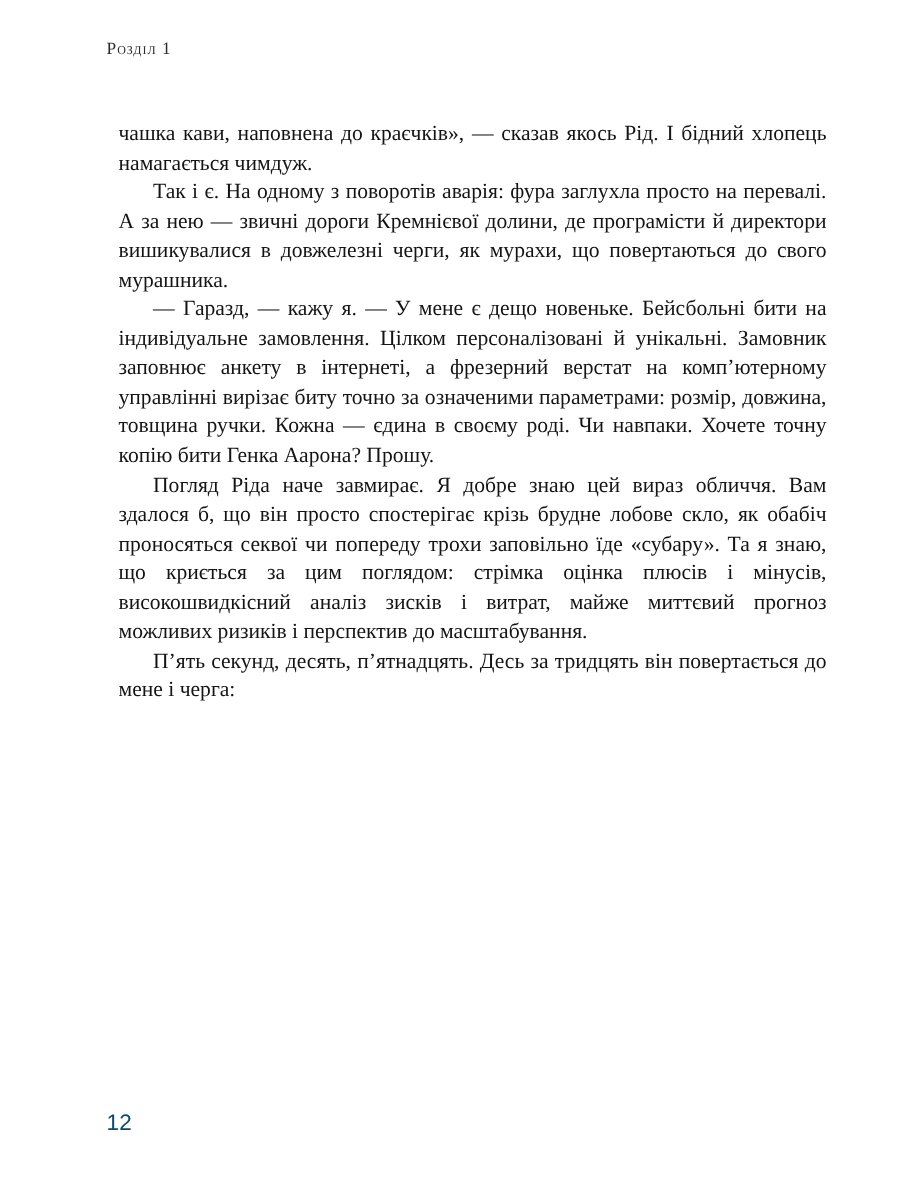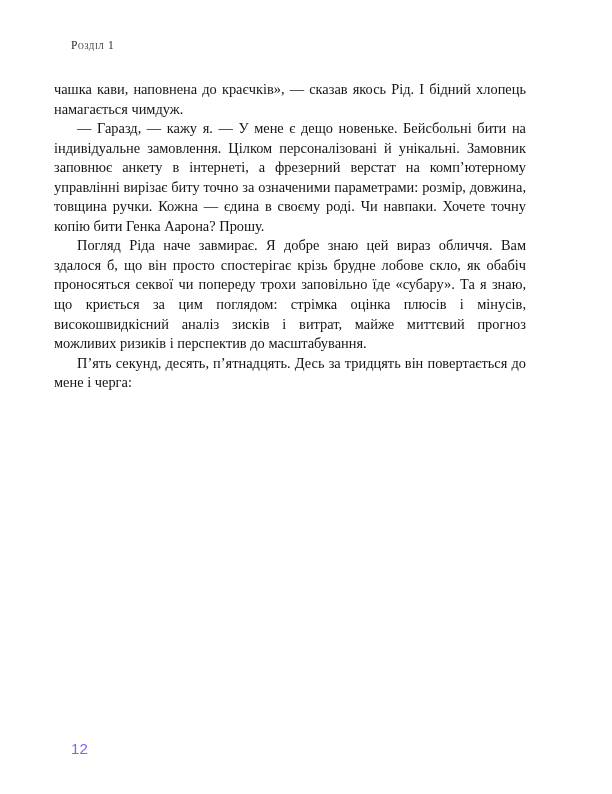--- a/index.html
+++ b/index.html
@@ -22,35 +22,35 @@
     position: absolute;
     inset: 0;
     width: 612px;
     height: 794px;
   }
 
   
   .running-header {
     position: absolute;
     left: 71px;
-    top: 38px;
+    top: 26px;
     width: 471px;
     font-family: "Liberation Serif", "DejaVu Serif", serif;
     font-size: 11.5px;
     line-height: 14px;
     letter-spacing: 0.7px;
     color: #2b2b2b;
     font-variant: small-caps;
     white-space: nowrap;
   }
 
   
   .textblock {
     position: absolute;
-    left: 54px;
+    left: 79px;
     top: 80px;
     width: 472px;
   }
 
   .textblock p {
     margin: 0;
     text-align: justify;
     text-justify: inter-word;
     text-indent: 23px;
     font-size: 14.4px;
@@ -67,33 +67,34 @@
   
 
   
   .folio {
     position: absolute;
     left: 71px;
     top: 740px;
     font-family: "Liberation Sans", "DejaVu Sans", sans-serif;
     font-size: 15px;
     line-height: 18px;
-    color: #8b5cf6;
+    color: #0c4a6e;
     letter-spacing: 0.2px;
   }
 </style>
 </head>
 <body>
 
 <div class="page">
 
   <div class="running-header">Розділ 1</div>
 
   <div class="textblock">
     <p class="no-indent">чашка кави, наповнена до краєчків», — сказав якось Рід. І бідний хлопець намагається чимдуж.</p>
+    <p>Так і є. На одному з поворотів аварія: фура заглухла просто на перевалі. А за нею — звичні дороги Кремнієвої долини, де програмісти й директори вишикувалися в довжелезні черги, як мурахи, що повертаються до свого мурашника.</p>
     <p>— Гаразд, — кажу я. — У мене є дещо новеньке. Бейсбольні бити на індивідуальне замовлення. Цілком персоналізовані й унікальні. Замовник заповнює анкету в інтернеті, а фрезерний верстат на комп’ютерному управлінні вирізає биту точно за означеними параметрами: розмір, довжина, товщина ручки. Кожна — єдина в своєму роді. Чи навпаки. Хочете точну копію бити Генка Аарона? Прошу.</p>
     <p>Погляд Ріда наче завмирає. Я добре знаю цей вираз обличчя. Вам здалося б, що він просто спостерігає крізь брудне лобове скло, як обабіч проносяться секвої чи попереду трохи заповільно їде «субару». Та я знаю, що криється за цим поглядом: стрімка оцінка плюсів і мінусів, високошвидкісний аналіз зисків і витрат, майже миттєвий прогноз можливих ризиків і перспектив до масштабування.</p>
     <p>П’ять секунд, десять, п’ятнадцять. Десь за тридцять він повертається до мене і черга:</p>
   </div>
 
   <div class="folio">12</div>
 
 </div>
 
 </body></html>

